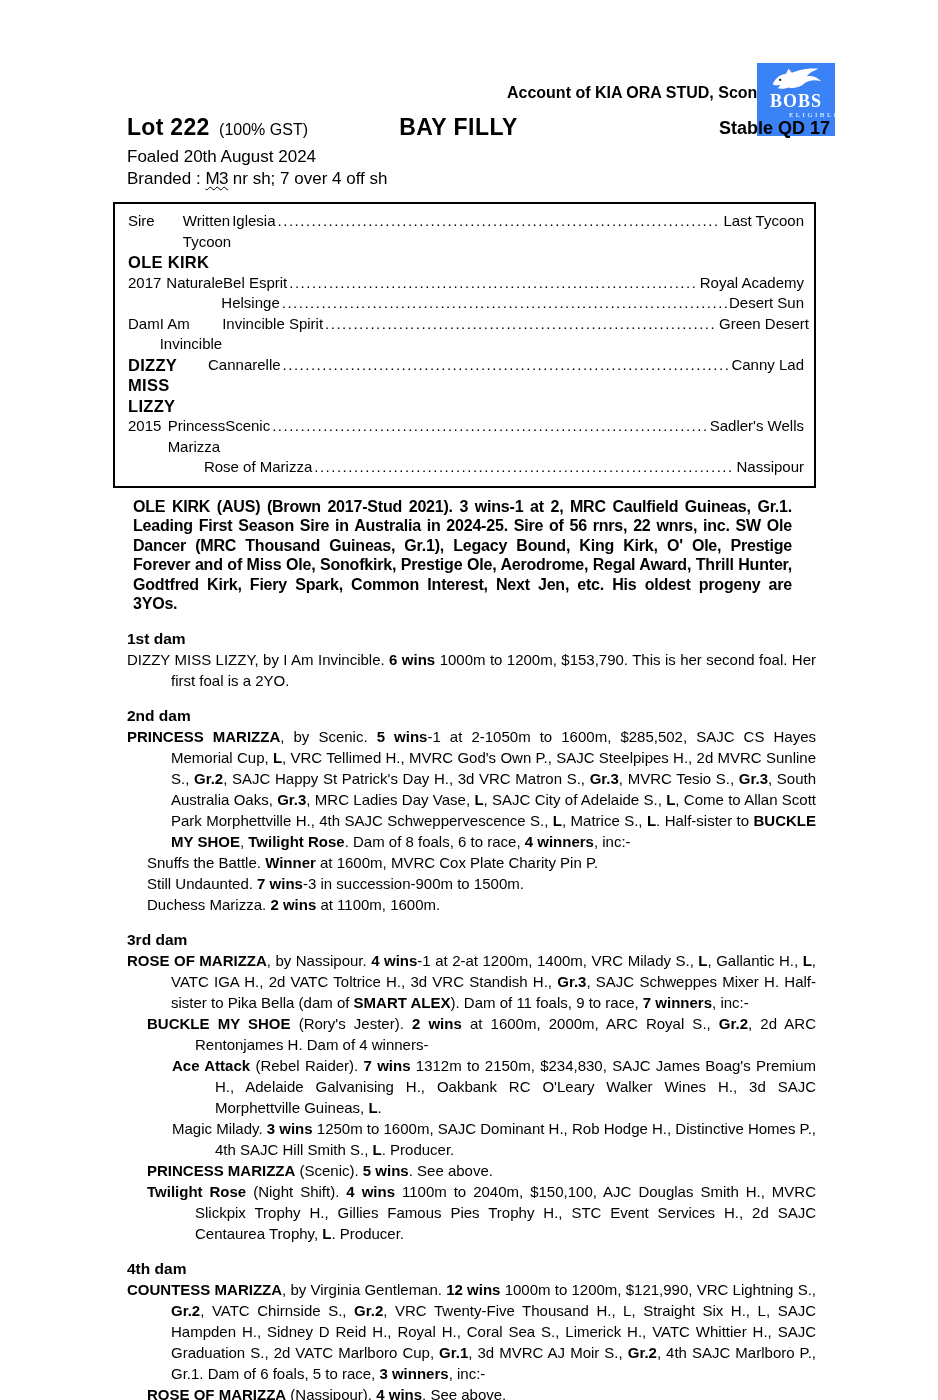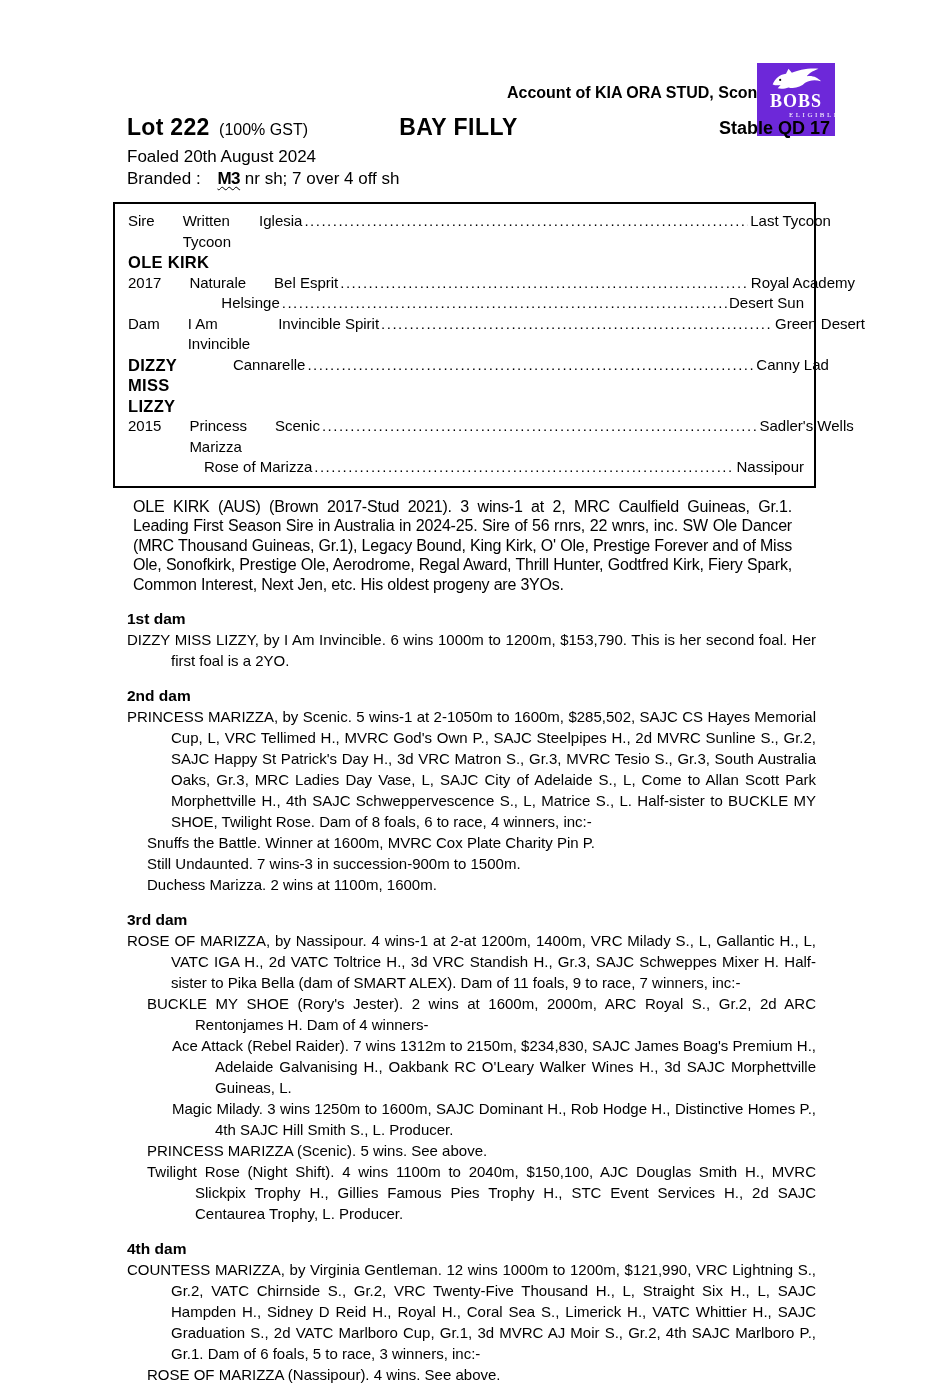--- a/index.html
+++ b/index.html
@@ -6,60 +6,60 @@
   .page {
     position:relative; width:938px; height:1400px; background:#fff;
     overflow:hidden; color:#000;
     font-family:"Liberation Sans", sans-serif;
     box-sizing:border-box;
     padding:83px 122px 40px 127px;
   }
   
   .bobs {
     position:absolute; top:63px; right:103px; width:78px; height:73px;
-    background:#6d28d9; color:#fff; text-align:center; box-sizing:border-box;
+    background:#3b82f6; color:#fff; text-align:center; box-sizing:border-box;
     padding-top:3px;
   }
   .bobs svg { width:58px; height:25px; display:block; margin:1px auto 0 auto; }
   .bobs .t1 { font-family:"Liberation Serif", serif; font-size:18px; line-height:18px; letter-spacing:1px; font-weight:bold; }
   .bobs .t2 { font-family:"Liberation Serif", serif; font-size:7px; line-height:9px; letter-spacing:2.5px; margin-top:1px;padding-left:32px; }
   
   .account { text-align:right; font-weight:bold; font-size:16px; line-height:20px; }
   .lot-row { position:relative; height:33px; margin-top:5px; margin-right:-14px; }
   .lot-left { position:absolute; left:0; bottom:0; white-space:nowrap; }
   .lot-num { font-size:23px; font-weight:bold; letter-spacing:0.3px; }
   .lot-gst { font-size:16px; margin-left:5px; }
   .lot-title { position:absolute; left:0; right:40px; bottom:0; text-align:center; font-size:23px; font-weight:bold; letter-spacing:0.5px; }
   .lot-stable { position:absolute; right:0; bottom:2px; font-size:18px; font-weight:bold; }
   .foal-row { display:flex; justify-content:space-between; margin-top:5px; margin-right:-14px; font-size:17px; line-height:22px;flex-direction:column; }
-  .brand-mark { font-weight:bold; letter-spacing:-0.5px; text-decoration:underline wavy 1px; text-underline-offset:2px;margin-left:12px; }
+  .brand-mark { font-weight:normal; letter-spacing:-0.5px; text-decoration:underline wavy 1px; text-underline-offset:2px; }
   
   .ped-table {
     margin:12px 0 0 -14px; width:703px; box-sizing:border-box;
     border:2px solid #000; padding:7px 10px 8px 13px; font-size:15px;
   }
-  .ped-row { display:flex; line-height:20.5px;gap:28px; }
+  .ped-row { display:flex; line-height:20.5px; }
   .ped-c1 { width:191px; }
   .ped-c2 { width:172px; }
   .ped-c3 { flex:1; display:flex; align-items:baseline; }
   .nm { font-weight:bold; font-size:16.5px; letter-spacing:0.3px; }
   .dots { flex:1; overflow:hidden; white-space:nowrap; margin:0 2px; }
   .dots::after { content:"...................................................................................."; letter-spacing:1.5px; }
   
   .sire-note {
     margin:9px 24px 0 6px; font-weight:bold; font-size:16px; line-height:19.5px;
     text-align:justify; letter-spacing:-0.2px;
   }
   
   .dam-h { font-size:15.5px; font-weight:bold; margin:14px 0 0 0; line-height:21px; }
   .para { margin:0; font-size:15px; line-height:21px; text-align:justify; }
   .i0 { padding-left:44px; text-indent:-44px; }
   .i1 { margin-left:20px; padding-left:48px; text-indent:-48px; }
   .i2 { margin-left:45px; padding-left:43px; text-indent:-43px; }
-  .b { font-weight:normal; }
+  .b { font-weight:bold; }
 </style>
 </head>
 <body>
 
 <div class="page">
 
   <div class="bobs">
     <span>
       <svg viewBox="0 0 64 30" aria-hidden="true">
         <path fill="#ffffff" d="M4 21 C7 13 13 9 20 8 L23 2 L27 7 C34 4 46 1 59 2 C51 5 47 8 45 11 C53 10 58 13 62 17 C54 15 48 16 43 19 C38 24 30 26.5 23 24.5 C19 26 14 26.5 10 25.5 L13.5 21.5 C10 22.5 7 22 4 21 Z"></path>

